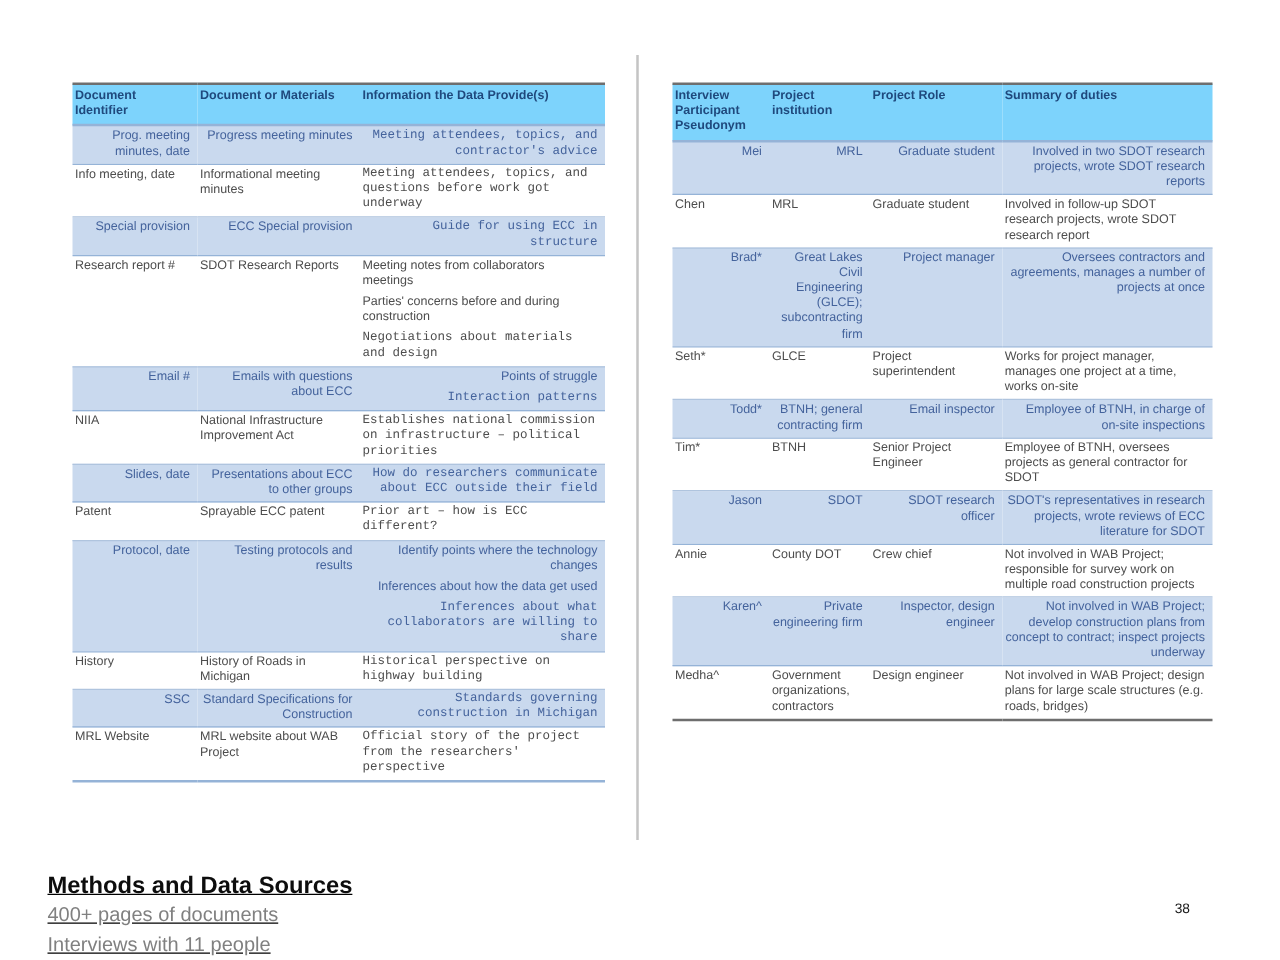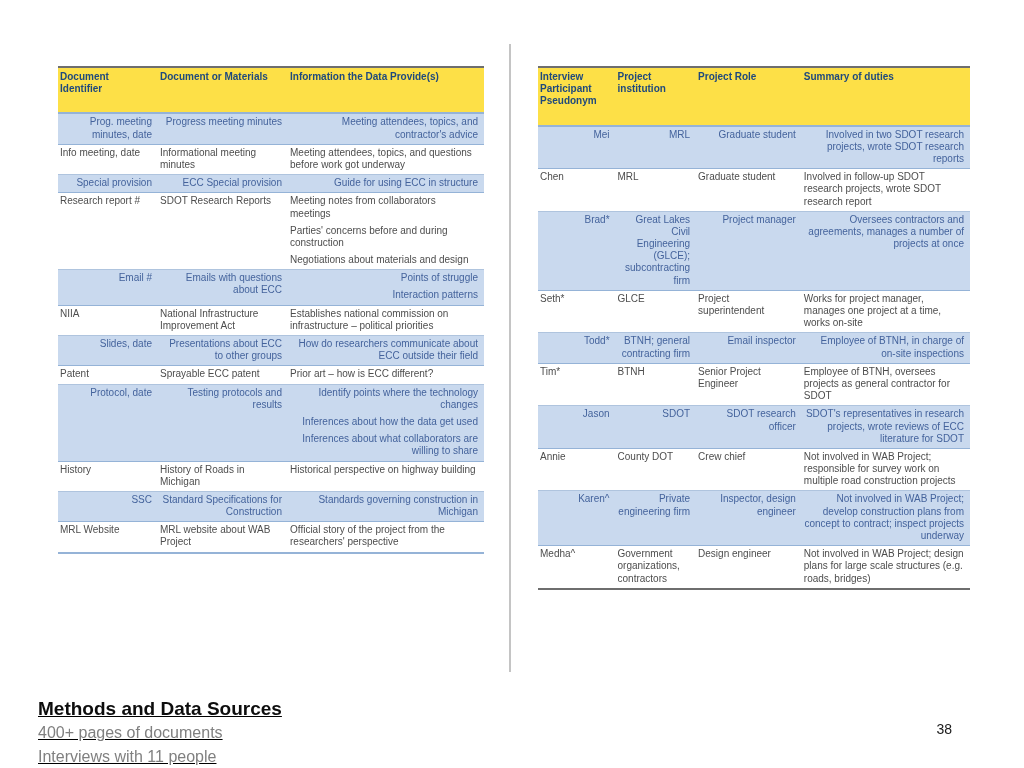--- a/index.html
+++ b/index.html
@@ -30,61 +30,61 @@
     table-layout: fixed;
     font-size: 10px;
     line-height: 1.22;
     border-top: 2px solid var(--outer);
   }
   th {
     color: var(--head);
     font-weight: bold;
     text-align: left;
     vertical-align: top;
-    padding: 3px 6px 17px 2px;
-    background: #fde047;
+    padding: 3px 6px 4px 2px;
+    background: #7dd3fc;
     border-bottom: 2px solid var(--bandborder);
     font-size: 10px;
   }
   td {
     vertical-align: top;
     padding: 2px 6px 3px 2px;
     color: var(--bodytext);
     border-bottom: 1px solid var(--rowline);
     word-wrap: break-word;
   }
   tr.banded td {
     background: var(--bandfill);
     color: var(--bandtext);
     border-bottom: 1px solid var(--bandborder);
     text-align: right;
   }
   .table-left  tbody tr:last-child td { border-bottom: 2px solid var(--bandborder); }
   .table-right tbody tr:last-child td { border-bottom: 2px solid var(--outer); }
   .para { margin: 0 0 5px 0; }
-  .para:last-child { margin-bottom: 0; }
+  .para:last-child { margin-bottom: 0; font-family: Liberation Mono, monospace; }
   .divider {
     position: absolute;
     left: 509px; top: 44px;
     width: 2px; height: 628px;
     background: var(--divider);
   }
   .footer { position: absolute; left: 38px; top: 697px; text-decoration: underline; }
   .footer-title {
     font-size: 19px; font-weight: bold;
     color: #0d0d0d; line-height: 24px;
   }
   .footer-line {
     font-size: 16px; color: var(--subtitle); line-height: 24px;
   }
   .page-number {
     position: absolute;
     left: 918px; top: 721px;
     width: 34px; text-align: right;
-    font-size: 14px; color: #1a1a1a;
+    font-size: 11px; color: #1a1a1a;
   }
 </style>
 </head>
 <body>
 
 <div class="table-wrap table-left">
     <table>
       <colgroup>
         <col style="width: 100px;">
         <col style="width: 130px;">

